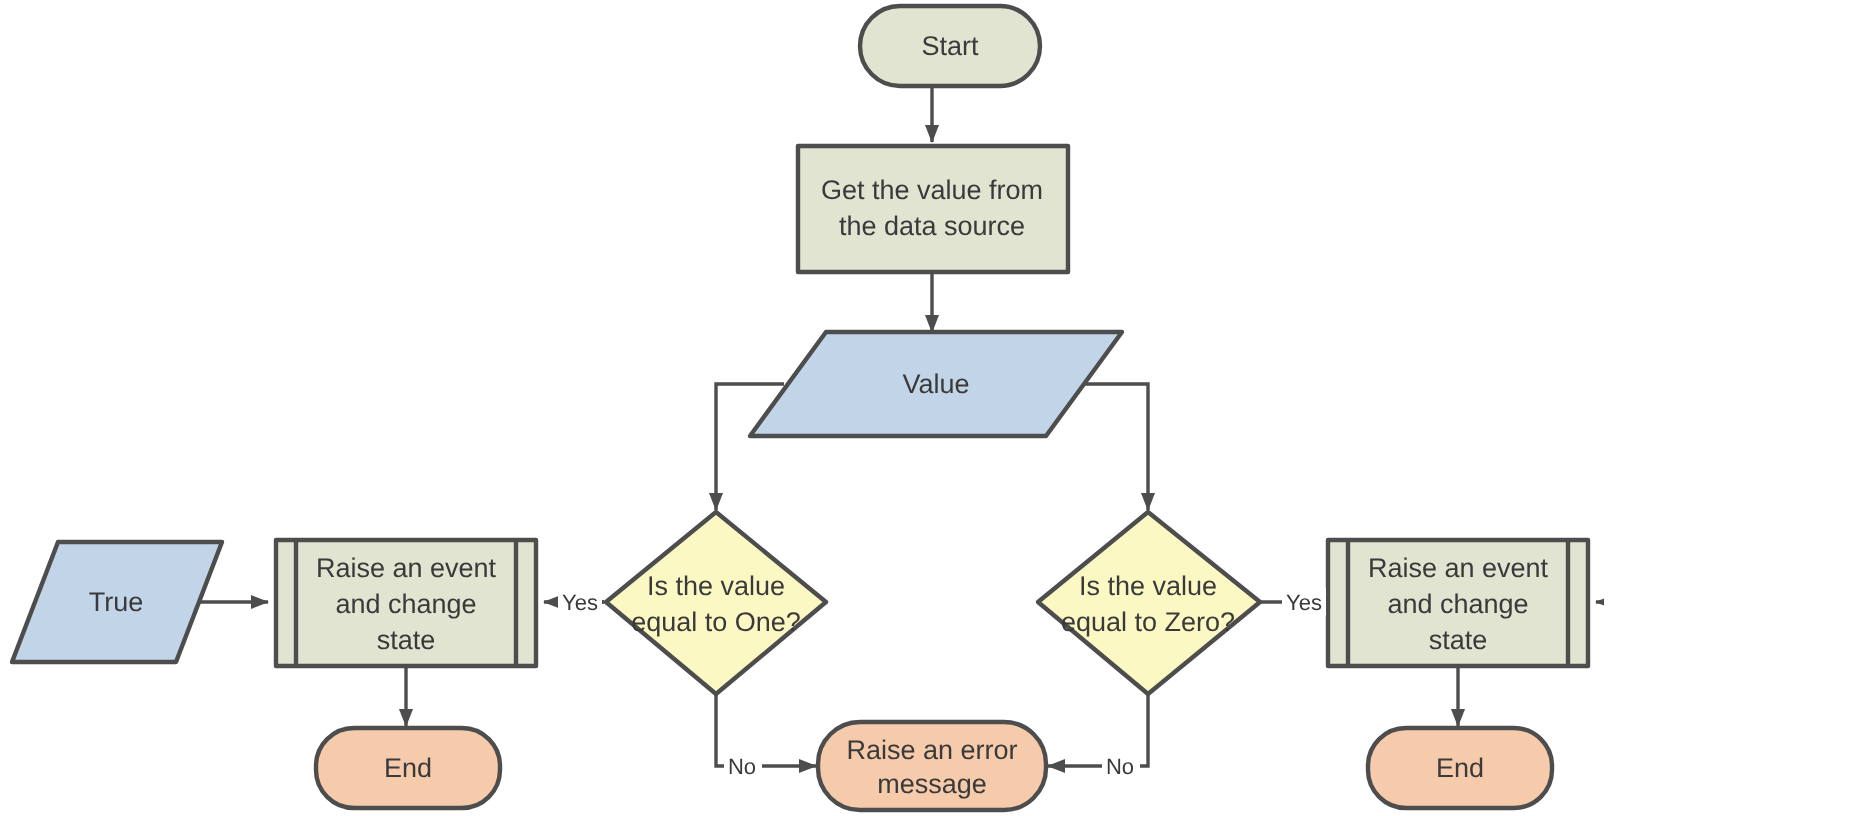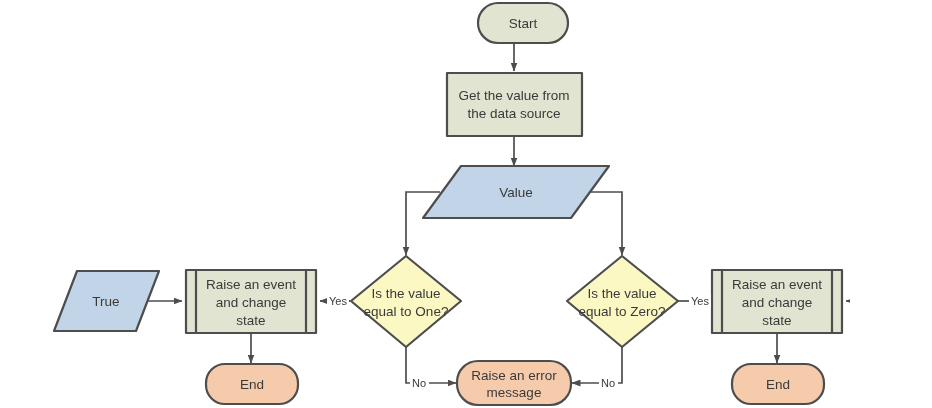--- a/index.html
+++ b/index.html
@@ -9,21 +9,20 @@
   }
   body {
     font-family: "Liberation Sans", sans-serif;
   }
   #flow-root {
     position: relative;
     width: 802px;
     height: 408px;
     background: #ffffff;
     overflow: hidden;
-    margin-left: 48px;
   }
   svg.flow-canvas {
     display: block;
     width: 932px;
     height: 408px;
   }
   .shape-fill-green  { fill: #e0e4d1; }
   .shape-fill-blue   { fill: #c2d5e8; }
   .shape-fill-yellow { fill: #fbf8c4; }
   .shape-fill-orange { fill: #f6cbab; }

